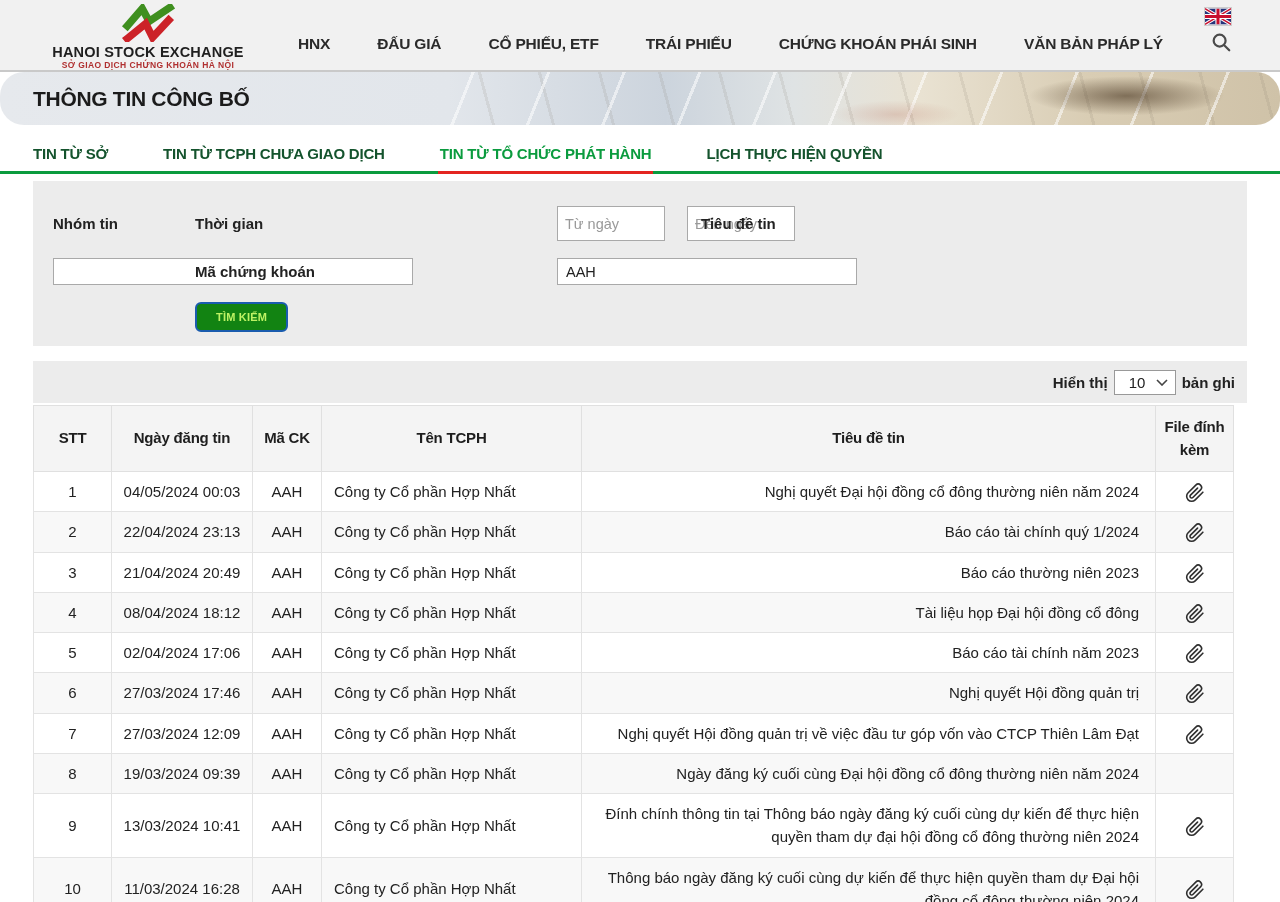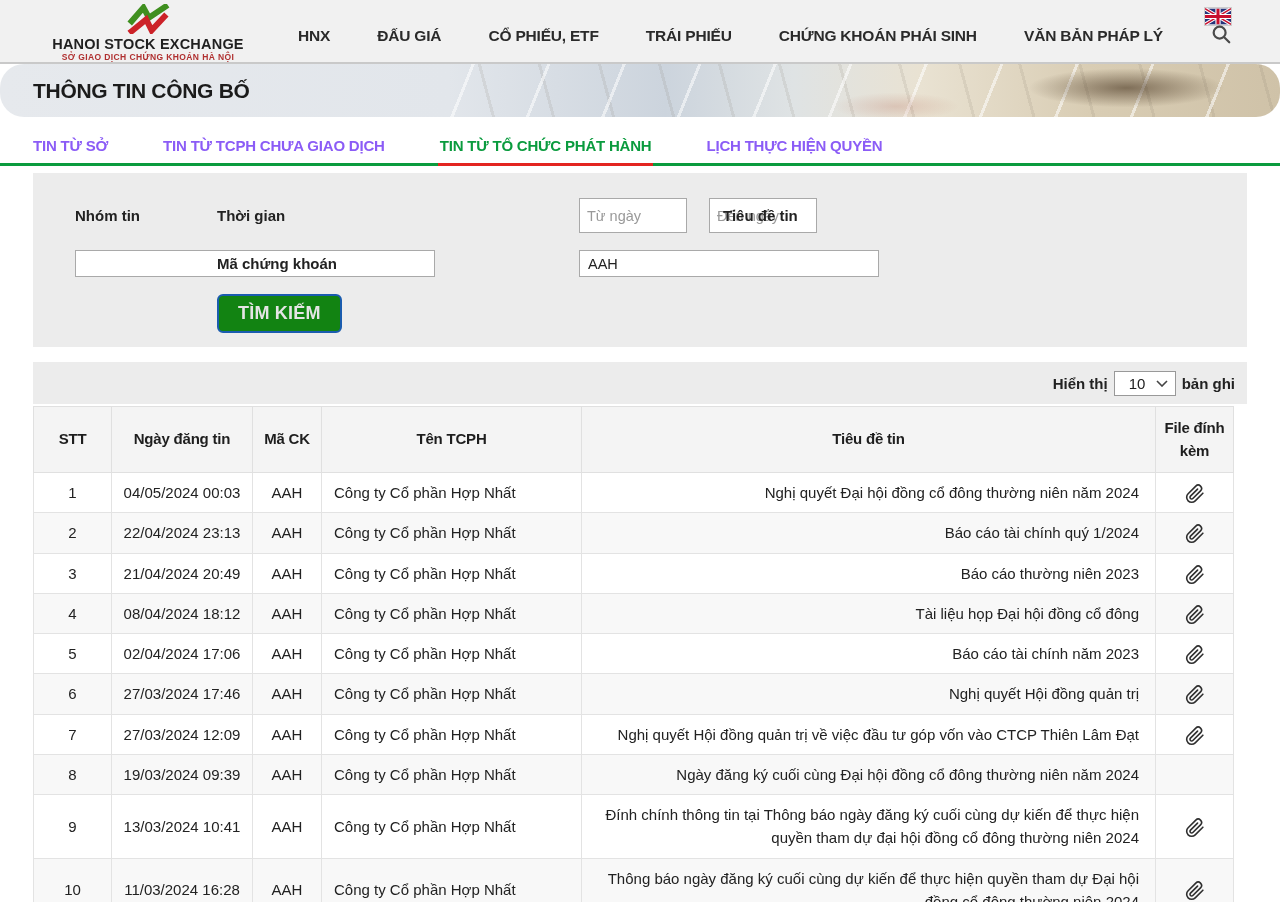--- a/index.html
+++ b/index.html
@@ -1,20 +1,20 @@
 <!DOCTYPE html>
 <html><head>
 <meta charset="utf-8">
 <style>
   * { box-sizing: border-box; margin: 0; padding: 0; }
   html, body { width: 1280px; height: 902px; overflow: hidden; background: #fff;
     font-family: "Liberation Sans", sans-serif; color: #222; }
 
   
-  .site-header { position: relative; height: 64px; background: #f1f1f1;
+  .site-header { position: relative; height: 72px; background: #f1f1f1;
     border-bottom: 2px solid #c9c9c9; display: flex; }
   .logo { margin: 4px 0 0 58px; display: flex; flex-direction: column; align-items: center; width: 180px; }
   .logo-mark { width: 78px; height: 52px; }
   .logo-title { font-size: 14.5px; font-weight: bold; color: #1f1f1f; letter-spacing: .2px; margin-top: 2px; white-space: nowrap; }
   .logo-subtitle { font-size: 8.5px; font-weight: bold; color: #b03030; letter-spacing: .4px; white-space: nowrap; }
   .main-nav { flex: 1; display: flex; align-items: flex-end; justify-content: space-between;
     padding: 0 48px 17px 60px; text-align: center; }
   .nav-item { font-size: 15.5px; font-weight: bold; color: #2a2a2a; white-space: nowrap; cursor: pointer; letter-spacing: -0.2px; }
   .search-btn { width: 22px; height: 22px; cursor: pointer; }
   .lang-flag { position: absolute; top: 8px; right: 49px; width: 26px; height: 17px; cursor: pointer;
@@ -28,46 +28,46 @@
                 repeating-linear-gradient(75deg, transparent 0 55px, rgba(120,110,95,.12) 55px 58px);
   }
   .banner::after { content:""; position: absolute; inset: 0;
     background: radial-gradient(ellipse 140px 28px at 88% 45%, rgba(55,35,15,.55), transparent 70%),
                 radial-gradient(ellipse 90px 20px at 70% 80%, rgba(160,60,40,.18), transparent 70%); }
   .banner-title { position: relative; z-index: 2; font-size: 21px; font-weight: bold; color: #1b1b1b;
     line-height: 53px; padding-left: 33px; letter-spacing: -0.3px; }
 
   
   .tabs { display: flex; margin-top: 13px; padding: 0 33px; border-bottom: 3px solid #0a9b3e; }
-  .tab { font-size: 15px; font-weight: bold; color: #8b5cf6; padding: 7px 0 9px; margin-right: 55px;
+  .tab { font-size: 15px; font-weight: bold; color: #14532d; padding: 7px 0 9px; margin-right: 55px;
     position: relative; cursor: pointer; white-space: nowrap; letter-spacing: -0.2px; }
   .tab.active { color: #0a9b3e; }
   .tab.active::after { content: ""; position: absolute; left: -2px; right: -2px; bottom: -3px;
     height: 3px; background: #e32520; }
 
   
-  .filter-panel { margin: 7px 33px 0; background: #ececec; padding: 25px 18px 14px 42px;
+  .filter-panel { margin: 7px 33px 0; background: #ececec; padding: 25px 18px 14px 20px;
     display: grid; grid-template-columns: 142px 362px 144px 1fr; row-gap: 17px; align-items: center; }
   .f-label { font-size: 15px; font-weight: bold; color: #222; }
   .fake-select { width: 360px; height: 27px; background: #fff; border: 1px solid #8f8f8f;
     display: flex; align-items: center; justify-content: space-between; padding: 0 9px; cursor: pointer; }
   .fake-select .val { font-size: 14.5px; color: #222; }
   .caret { font-size: 9px; color: #333; }
   .text-input { height: 27px; border: 1px solid #a9a9a9; background: #fff; font-size: 14.5px;
     padding: 0 8px; font-family: "Liberation Sans", sans-serif; color: #222; }
   .text-input::placeholder { color: #999; }
   .w-main { width: 360px; }
   .w-code { width: 300px; }
   .date-group { display: flex; align-items: center; }
   .date-input { width: 108px; height: 35px; border: 1px solid #a9a9a9; background: #fff;
     font-size: 14.5px; padding: 0 7px; font-family: "Liberation Sans", sans-serif; color: #222; }
   .date-input::placeholder { color: #999; }
   .cal-icon { width: 20px; height: 19px; margin: 0 18px 0 4px; cursor: pointer; }
-  .search-button { grid-column: 2; justify-self: start; background: #128312; color: #e5e5e5;
-    font-size: 18px; font-weight: bold; font-family: "Liberation Sans", sans-serif;
+  .search-button { grid-column: 2; justify-self: start; background: #128312; color: #bef264;
+    font-size: 11px; font-weight: bold; font-family: "Liberation Sans", sans-serif;
     padding: 7px 19px; border: 2px solid #1a5cae; border-radius: 6px; cursor: pointer; letter-spacing: .2px; }
 
   
   .records-bar { margin: 15px 33px 0; background: #ececec; height: 42px;
     display: flex; align-items: center; justify-content: flex-end; padding-right: 12px; font-size: 15px; }
   .records-bar .lbl { font-weight: bold; color: #222; }
   .page-size { width: 62px; height: 25px; background: #fff; border: 1px solid #999;
     display: flex; align-items: center; justify-content: space-between; padding: 0 7px 0 14px;
     margin: 0 6px; cursor: pointer; font-size: 15px; }
 

